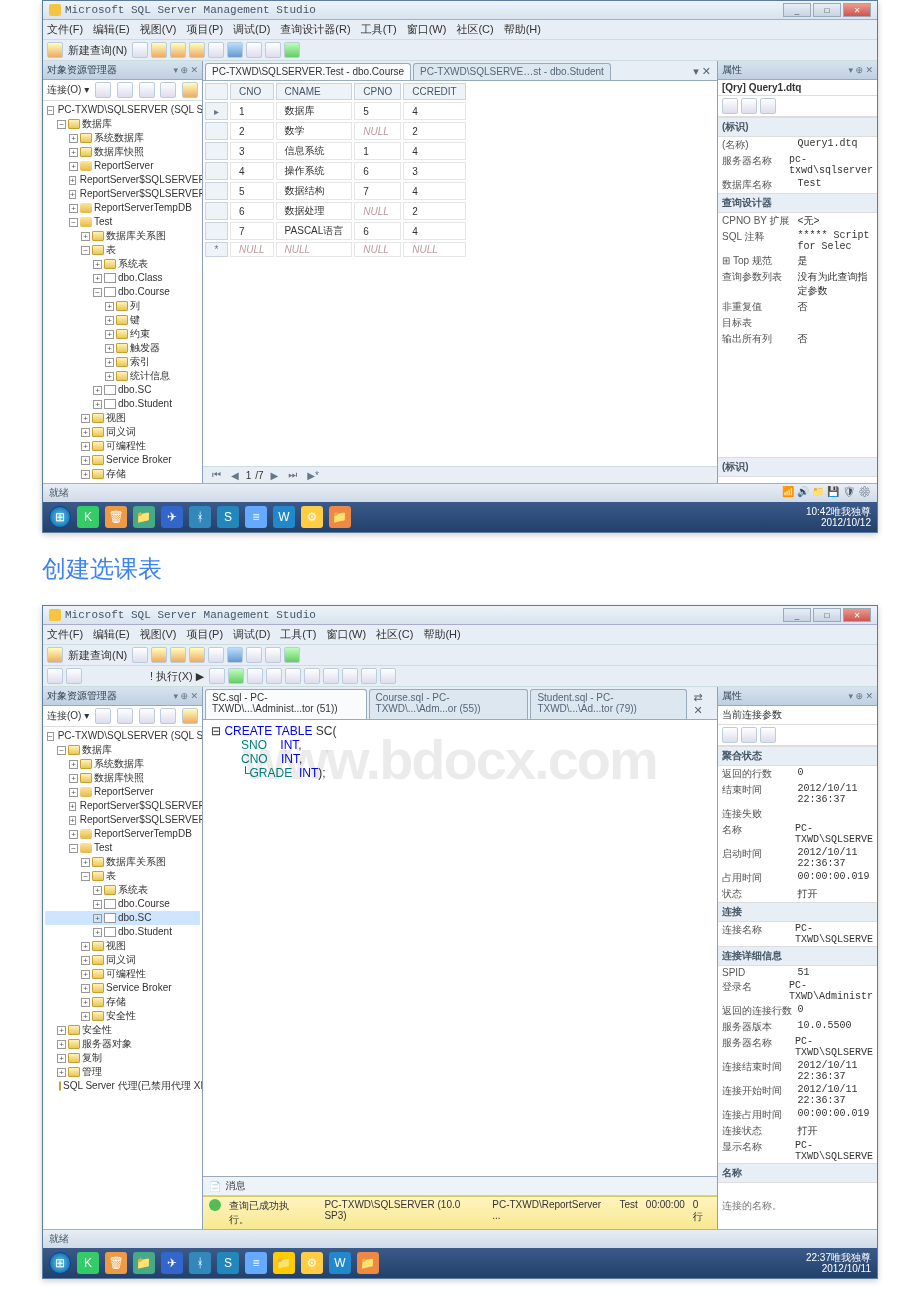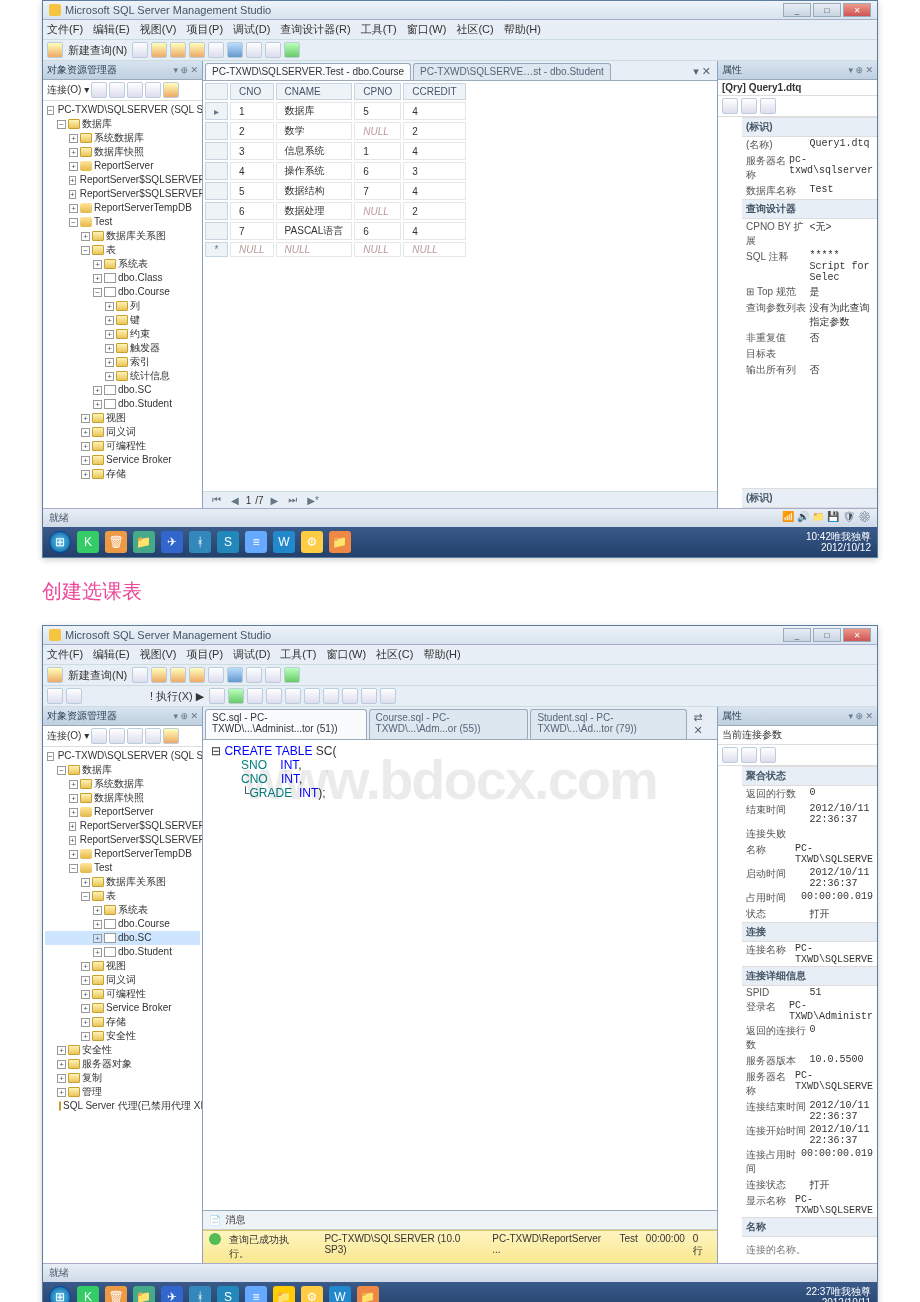--- a/index.html
+++ b/index.html
@@ -1,39 +1,39 @@
 <!DOCTYPE html>
 <html><head>
 <meta charset="utf-8">
 <style>
 * { margin:0; padding:0; box-sizing:border-box; font-family:"Microsoft YaHei","SimSun",Arial,sans-serif; }
 body { width:920px; background:#fff; font-size:11px; color:#333; }
 .page { padding:0; }
 .ssms-window { margin:0 auto 10px; border:1px solid #5a7da0; background:#e8eef5; width:836px; box-shadow:0 2px 6px rgba(0,0,0,.2); }
 .titlebar { background:linear-gradient(#eef3f8,#d7e3ef); padding:2px 6px; display:flex; align-items:center; gap:4px; border-bottom:1px solid #aac; }
 .titlebar .app-icon { width:12px; height:12px; background:#f5c542; border-radius:2px; }
-.titlebar .title { flex:1; font-size:11px; color:#456; }
+.titlebar .title { flex:1; font-size:11px; color:#456;font-family:Liberation Mono, monospace; }
 .winbtns { display:flex; gap:2px; }
 .winbtn { width:28px; height:14px; background:linear-gradient(#e8eef5,#c8d4e2); border:1px solid #9ab; font-size:8px; display:flex; align-items:center; justify-content:center; }
 .winbtn.close { background:linear-gradient(#e98,#c55); color:#fff; }
 .menubar { background:#e8eef5; padding:2px 4px; display:flex; gap:10px; font-size:11px; border-bottom:1px solid #cdd; }
 .menubar span { cursor:default; }
 .toolbar { background:#e8eef5; padding:2px 4px; display:flex; gap:3px; border-bottom:1px solid #cdd; align-items:center; }
 .tbtn { width:16px; height:16px; background:linear-gradient(#fff,#dde); border:1px solid #bcd; border-radius:2px; }
 .tbtn.y { background:linear-gradient(#ffb,#ea6); }
 .tbtn.g { background:linear-gradient(#bfb,#6c6); }
 .tbtn.b { background:linear-gradient(#bdf,#69c); }
 .tbtn.r { background:linear-gradient(#fbb,#c66); }
 .tlabel { font-size:11px; padding:0 2px; }
 .body3 { display:flex; background:#fff; }
 .objexp { width:160px; border-right:1px solid #8aa2c0; background:#fff; font-size:10px; }
 .panel-hdr { background:linear-gradient(#d7e3ef,#c0d0e0); padding:2px 4px; display:flex; align-items:center; justify-content:space-between; border-bottom:1px solid #9ab; }
 .panel-hdr .ttl { font-size:10px; color:#345; }
 .panel-hdr .x { font-size:9px; color:#678; cursor:default; }
-.objexp-tb { padding:2px 4px; display:flex; gap:2px; align-items:center; border-bottom:1px solid #ddd; }
+.objexp-tb { padding:2px 4px; display:flex; gap:2px; align-items:center; border-bottom:1px solid #ddd;justify-content:space-between; }
 .tree { padding:2px 2px; line-height:14px; overflow:hidden; }
 .tree-row { display:flex; align-items:center; gap:2px; white-space:nowrap; padding:0 2px; }
 .tree-row .exp { width:9px; height:9px; border:1px solid #999; font-size:8px; line-height:7px; text-align:center; color:#555; }
 .tree-row .ico { width:12px; height:10px; }
 .ico.folder { background:linear-gradient(#fff3b8,#e8c65a); border:1px solid #c8a030; border-radius:1px; }
 .ico.db { background:linear-gradient(#ffe59a,#e4b84a); border-radius:2px; }
 .ico.table { background:#fff; border:1px solid #999; }
 .ico.server { background:linear-gradient(#bfe0b0,#7bc060); border-radius:2px; }
 .sel { background:#cde5ff; }
 .mainarea { flex:1; display:flex; flex-direction:column; }
@@ -42,32 +42,32 @@
 .tab.inactive { background:#dde7f0; color:#567; }
 .grid { font-size:10px; }
 .grid th { background:#eef3f8; border:1px solid #c8d4e0; padding:2px 8px; font-weight:normal; color:#456; text-align:left; }
 .grid td { border:1px solid #e6e6e6; padding:1px 8px; }
 .grid td.null { color:#b99; font-style:italic; }
 .grid .rowhdr { background:#eef3f8; border:1px solid #c8d4e0; width:16px; text-align:center; color:#678; }
 .gridnav { background:#e8eef5; padding:2px 6px; font-size:10px; border-top:1px solid #cdd; display:flex; gap:4px; align-items:center; }
 .gridnav .nbtn { padding:0 3px; color:#678; }
 .props { width:160px; border-left:1px solid #8aa2c0; background:#fff; font-size:10px; }
 .props-tb { padding:2px 4px; border-bottom:1px solid #ddd; display:flex; gap:3px; align-items:center; }
-.props-list { padding:0;margin-left:24px; }
+.props-list { padding:0; }
 .prop-cat { background:#e8eef5; padding:2px 4px; font-weight:bold; color:#456; border-top:1px solid #ddd; border-bottom:1px solid #ddd; }
 .prop-row { display:flex; padding:1px 4px; }
 .prop-row .k { flex:1; color:#555; }
 .prop-row .v { flex:1; color:#333;font-family:Liberation Mono, monospace; }
 .statusbar { background:linear-gradient(#e8eef5,#d0dae8); padding:2px 6px; font-size:10px; color:#456; border-top:1px solid #aac; display:flex; gap:12px; }
 .statusbar .fill { flex:1; }
 .taskbar { background:linear-gradient(#3a5a8a,#22406a); height:30px; display:flex; align-items:center; padding:0 6px; gap:6px; }
 .task-icon { width:22px; height:22px; border-radius:3px; display:flex; align-items:center; justify-content:center; font-size:12px; color:#fff; }
 .task-icon.start { background:radial-gradient(#6cf,#058); border:1px solid #04a; border-radius:11px; }
 .task-time { margin-left:auto; color:#fff; font-size:10px; text-align:right; line-height:11px; }
-.caption { font-family:"SimSun","Microsoft YaHei"; font-size:20px; color:#ec4899; padding:10px 42px 20px; }
+.caption { font-family:"SimSun","Microsoft YaHei"; font-size:24px; color:#3b82f6; padding:10px 42px 20px; }
 .sql-editor { flex:1; padding:4px 8px; font-family:Consolas,monospace; font-size:12px; background:#fff; line-height:14px; }
 .sql-kw { color:#0000ff; }
 .sql-id { color:#008080; }
 .msgpane { border-top:1px solid #9ab; }
 .msgpane-tab { background:#eef3f8; border-bottom:1px solid #ccc; padding:2px 6px; font-size:10px; display:flex; gap:4px; align-items:center; }
 .msgpane-body { padding:4px 8px; font-size:10px; min-height:40px; }
 .watermark { position:absolute; font-size:56px; color:rgba(0,0,0,0.08); font-weight:bold; pointer-events:none; letter-spacing:-2px; }
 .rel { position:relative; }
 .status2 { background:linear-gradient(#fff4c0,#f8e890); padding:2px 6px; font-size:10px; border-top:1px solid #d8c860; display:flex; gap:8px; }
 .status2 .fill { flex:1; }
@@ -760,21 +760,21 @@
             </div>
         <div class="prop-row">
               <span class="k">连接状态</span>
               <span class="v">打开</span>
             </div>
         <div class="prop-row">
               <span class="k">显示名称</span>
               <span class="v">PC-TXWD\SQLSERVE</span>
             </div>
         <div class="prop-cat">名称</div>
-        <div style="padding:6px 4px;color:#777">连接的名称。</div>
+        <div style="padding:16px 4px;color:#777">连接的名称。</div>
       </div>
     </div>
   </div>
 
   <div class="statusbar">
     <span>就绪</span>
   </div>
   <div class="taskbar">
     <div class="task-icon start">⊞</div>
     <div class="task-icon" style="background:#3c6">K</div>

